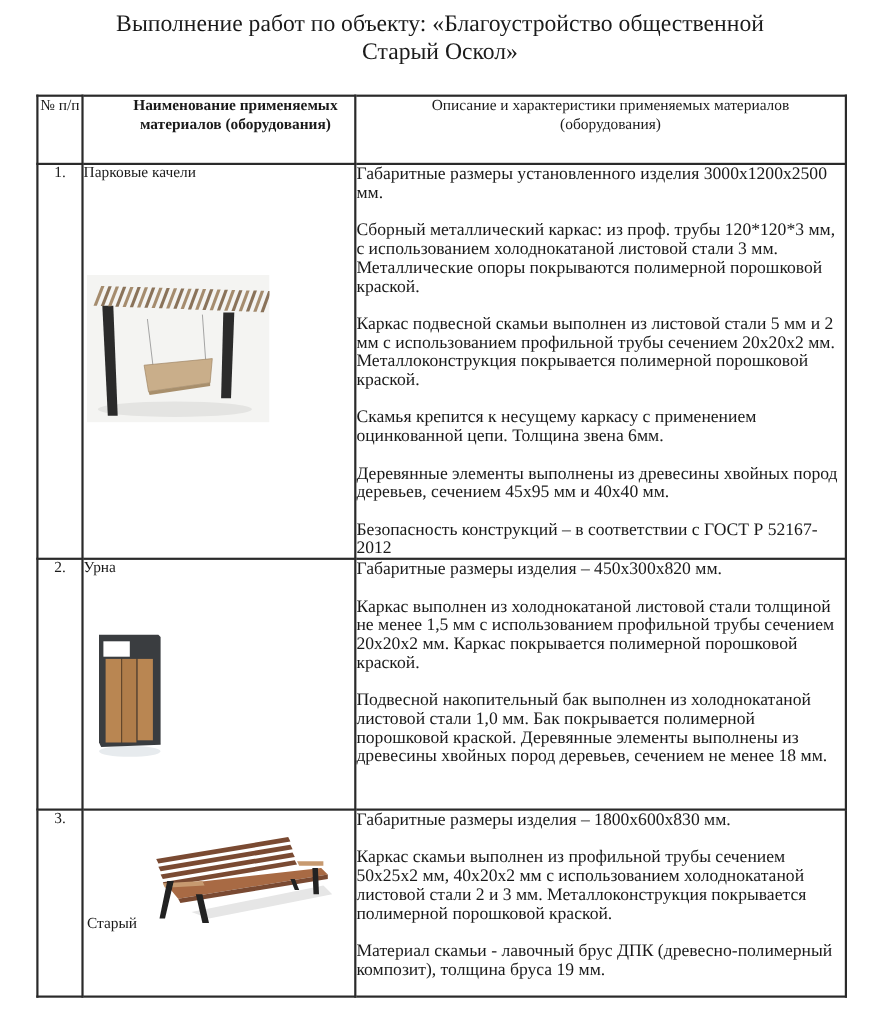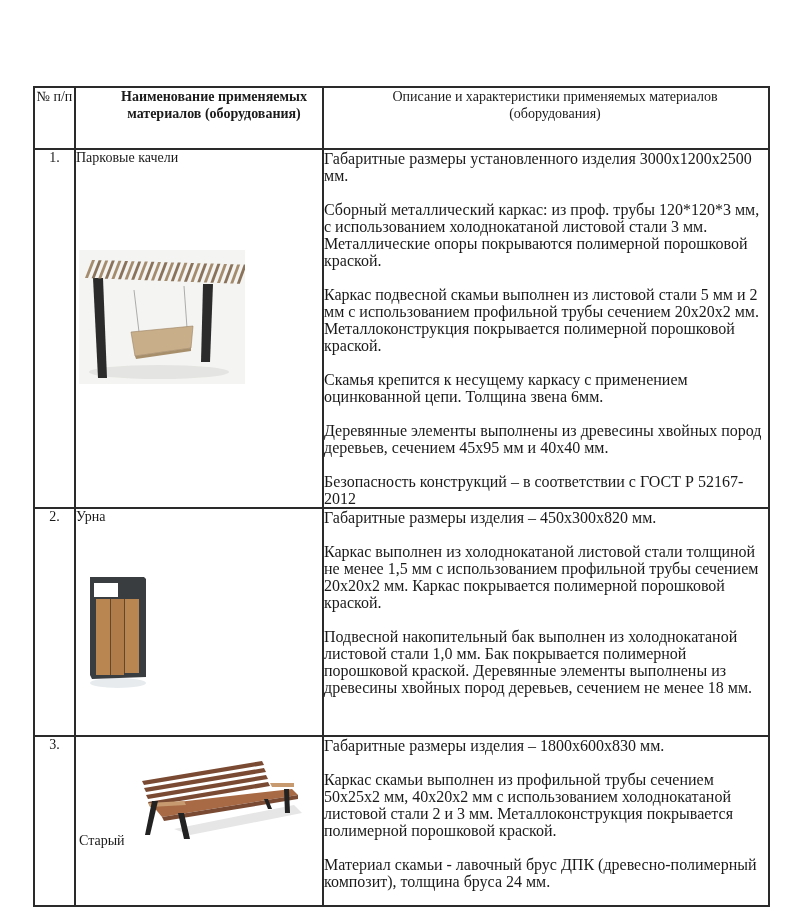--- a/index.html
+++ b/index.html
@@ -22,20 +22,22 @@
   td.desc { font-size: 16px; line-height: 17px; padding: 7px 2px 0 3px; }
   td.desc p { margin: 0 0 17px 0; }
   td.desc p:last-child { margin-bottom: 0; }
   .img { position: absolute; }
   .name-bottom { position: absolute; left: 3px; top: 96px; }
 </style>
 </head>
 <body>
 
 <div class="title">
+  <span>Выполнение работ по объекту: «Благоустройство общественной</span>
+  <span>Старый Оскол»</span>
 </div>
 
 <table class="spec">
   <colgroup>
       <col class="c1">
       <col class="c2">
       <col class="c3">
     </colgroup>
   <tbody>
       <tr class="head">
@@ -144,17 +146,17 @@
         <polygon points="18,58 24,58 16,92 11,92" fill="#222"></polygon>
         <polygon points="44,70 50,70 56,96 50,96" fill="#222"></polygon>
         <polygon points="150,46 155,46 156,70 151,70" fill="#222"></polygon>
         <polygon points="130,56 134,56 138,66 134,66" fill="#222"></polygon>
       </svg>
       <span class="name-bottom">Старый</span>
     </td>
     <td class="desc">
       <p>Габаритные размеры изделия – 1800х600х830 мм.</p>
       <p>Каркас скамьи выполнен из профильной трубы сечением 50х25х2 мм, 40х20х2 мм с использованием холоднокатаной листовой стали 2 и 3 мм. Металлоконструкция покрывается полимерной порошковой краской.</p>
-      <p>Материал скамьи - лавочный брус ДПК (древесно-полимерный композит), толщина бруса 24 мм.</p>
+      <p>Материал скамьи - лавочный брус ДПК (древесно-полимерный композит), толщина бруса 19 мм.</p>
     </td>
   </tr>
 </tbody>
   </table>
 
 </body></html>

